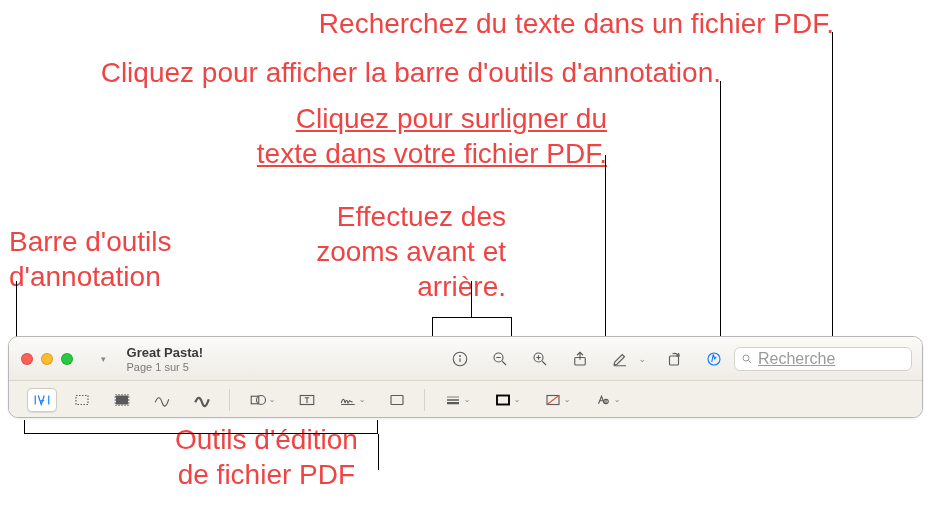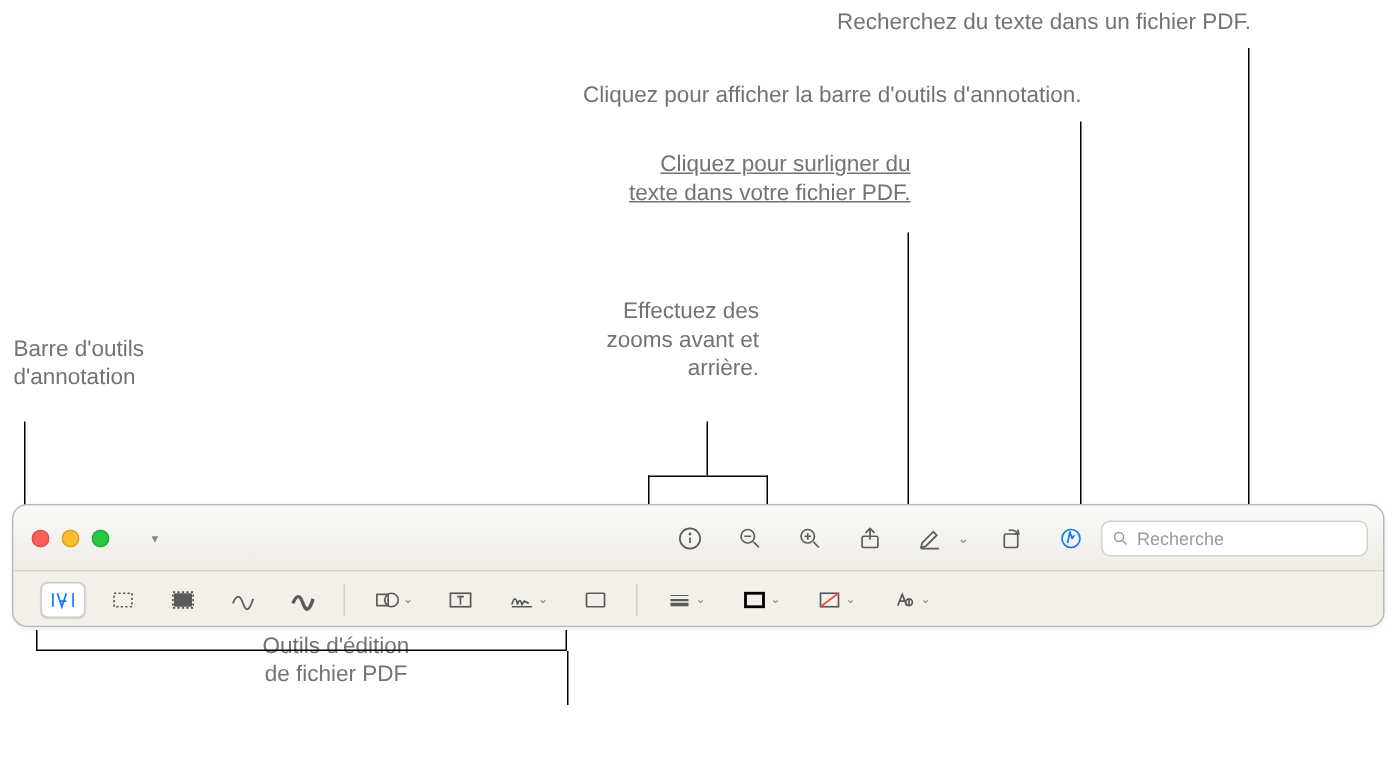--- a/index.html
+++ b/index.html
@@ -8,23 +8,23 @@
     width: 931px;
     height: 521px;
     background: #fff;
     font-family: -apple-system, "Helvetica Neue", Arial, sans-serif;
     position: relative;
     overflow: hidden;
   }
 
   .callout {
     position: absolute;
-    font-size: 15px;
+    font-size: 28px;
     line-height: 1.25;
-    color: #737373;
+    color: #ef4444;
     text-align: right;
     white-space: pre;
   }
   .callout.left { text-align: left; }
 
   .lead {
     position: absolute;
     background: #000;
   }
   .lead.h { height: 1px; }
@@ -83,21 +83,22 @@
 
   .search {
     display: flex; align-items: center;
     width: 178px; height: 24px;
     border: 1px solid #d4d1cb;
     border-radius: 6px;
     background: #fff;
     padding: 0 6px;
     gap: 5px;
     color: #9a9a9a;
-    font-size: 12px;
+    font-size: 16px;
+    text-decoration: underline;
   }
   .search svg { width: 12px; height: 12px; stroke: #9a9a9a; fill: none; stroke-width: 2; }
 
   
   .annobar {
     height: 37px;
     display: flex;
     align-items: center;
     padding: 0 10px;
     gap: 0;
@@ -170,20 +171,24 @@
     </div>
 
     <div class="sidebar-btn">
       <svg viewBox="0 0 24 24">
           <rect x="3" y="5" width="18" height="14" rx="2"></rect>
           <line x1="9" y1="5" x2="9" y2="19"></line>
         </svg>
       <span class="chev-down">▾</span>
     </div>
 
+    <div class="title-block">
+      <div class="t1">Great Pasta!</div>
+      <div class="t2">Page 1 sur 5</div>
+    </div>
 
     <div class="spacer-flex"></div>
 
     <div class="tool-group">
       <div class="tb-icon">
         <svg viewBox="0 0 24 24">
             <circle cx="12" cy="12" r="9"></circle>
             <line x1="12" y1="11" x2="12" y2="16"></line>
             <circle cx="12" cy="8" r="0.5" fill="currentColor"></circle>
           </svg>

